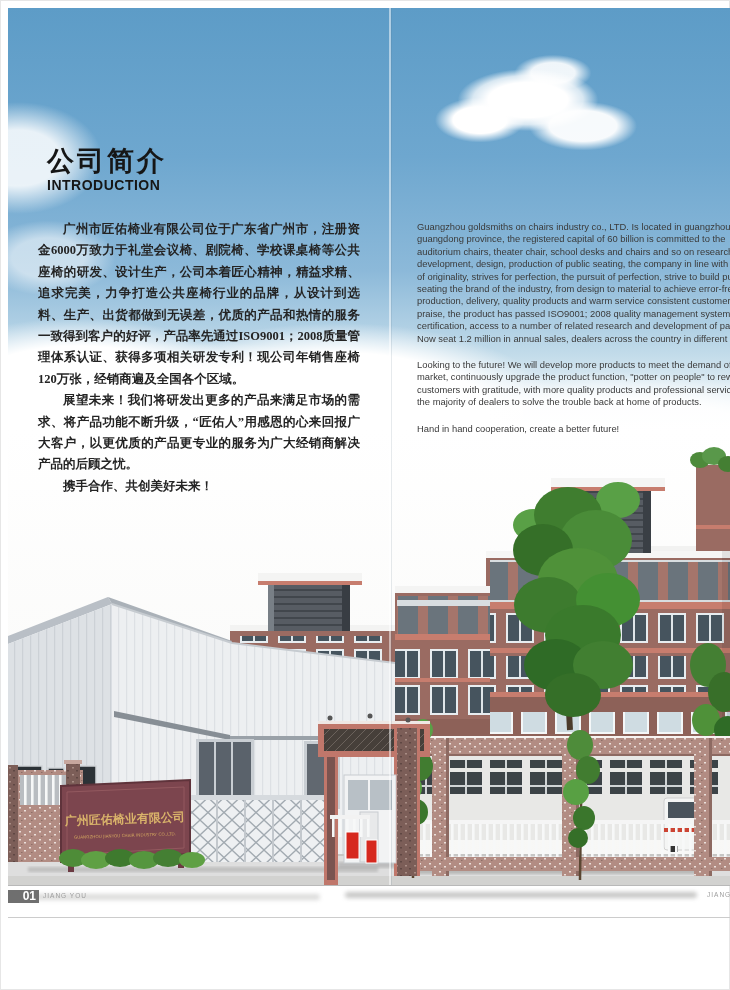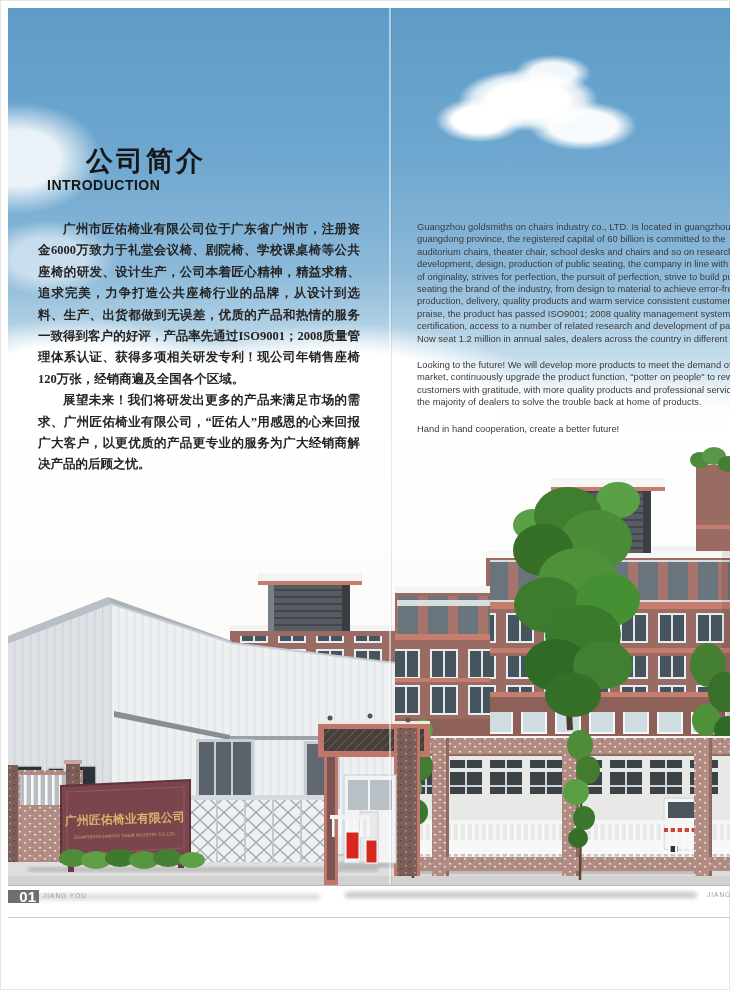--- a/index.html
+++ b/index.html
@@ -19,37 +19,37 @@
       radial-gradient(ellipse 270px 110px at 330px 405px,#ffffff 0 55%, rgba(255,255,255,0) 82%),
       radial-gradient(ellipse 320px 120px at 180px 435px,#ffffff 0 60%, rgba(255,255,255,0) 85%),
       radial-gradient(ellipse 300px 90px at 600px 440px, rgba(255,255,255,.9) 0 55%, rgba(255,255,255,0) 85%),
       linear-gradient(#5d9cc7 0%, #6ea7cf 35%, #8cb9d9 62%, #c3dcea 82%, #eef5f9 93%, #ffffff 100%);}
   
   .scene{position:absolute;left:8px;top:430px;width:722px;height:455px;}
   .spine{position:absolute;left:389px;top:8px;width:2px;height:877px;
          background:rgba(255,255,255,.5);box-shadow:1px 0 0 rgba(80,105,125,.14);}
   
   .title-block{position:absolute;left:47px;top:146px;color:#161616;}
-  .title-cn{font-size:27px;font-weight:bold;letter-spacing:3px;line-height:30px;margin-left:39px;}
+  .title-cn{font-size:27px;font-weight:bold;letter-spacing:3px;line-height:30px;}
   .title-en{font-size:14px;font-weight:bold;letter-spacing:.5px;margin-top:1px;}
   .cn-text{position:absolute;left:38px;top:219px;width:322px;font-size:12.5px;font-weight:700;
            color:#242424;line-height:21.4px;text-align:justify;}
   .cn-text p{margin:0;text-indent:2em;font-family:Liberation Serif, serif;}
   .en-clip{position:absolute;left:417px;top:221px;width:313px;overflow:hidden;}
   .en-inner{width:352px;font-size:9.4px;color:#3a3a3a;line-height:12.4px;}
   .en-inner p{margin:0;}
   .en-inner p + p{margin-top:14px;}
   
   .foot-line1{position:absolute;left:8px;top:885px;width:722px;height:1px;background:#b9b9b9;}
   .foot-line2{position:absolute;left:8px;top:917px;width:722px;height:1px;background:#cccccc;}
   .smudge{position:absolute;height:6px;border-radius:3px;filter:blur(2px);}
   .smudge.l{left:20px;top:894px;width:300px;background:#a6a6a4;opacity:.4;}
   .smudge.r{left:345px;top:892px;width:352px;background:#8f8f8d;opacity:.5;}
   .pagenum{position:absolute;left:8px;top:890px;width:31px;height:13px;background:#6f6f6f;
-           color:#fff;font-size:15px;font-weight:bold;line-height:13px;text-align:right;
+           color:#fff;font-size:12px;font-weight:bold;line-height:13px;text-align:right;
            padding-right:3px;box-sizing:border-box;}
   .brand{position:absolute;font-size:6.5px;letter-spacing:1px;color:#9d9d9d;white-space:nowrap;}
   .brand.l{left:43px;top:892px;}
   .brand.r{left:707px;top:891px;}
 </style>
 </head>
 <body>
 
 <div class="page">
 
@@ -329,21 +329,22 @@
 
   <div class="spine"></div>
 
   <div class="title-block">
     <div class="title-cn">公司简介</div>
     <div class="title-en">INTRODUCTION</div>
   </div>
 
   <div class="cn-text">
     <p>广州市匠佑椅业有限公司位于广东省广州市，注册资金6000万致力于礼堂会议椅、剧院椅、学校课桌椅等公共座椅的研发、设计生产，公司本着匠心精神，精益求精、追求完美，力争打造公共座椅行业的品牌，从设计到选料、生产、出货都做到无误差，优质的产品和热情的服务一致得到客户的好评，产品率先通过ISO9001；2008质量管理体系认证、获得多项相关研发专利！现公司年销售座椅120万张，经销商遍及全国各个区域。</p>
-    <p>展望未来！我们将研发出更多的产品来满足市场的需求、广州匠佑椅业有限公司，“匠佑人”用感恩的心来回报广大客户，以更优质的产品更专业的服务为广大经销商解决产品的后顾之忧。</p>
+    <p>展望未来！我们将研发出更多的产品来满足市场的需求、将产品功能不断升级，“匠佑人”用感恩的心来回报广大客户，以更优质的产品更专业的服务为广大经销商解决产品的后顾之忧。</p>
+    <p>携手合作、共创美好未来！</p>
   </div>
 
   <div class="en-clip">
     <div class="en-inner">
       <p>Guangzhou goldsmiths on chairs industry co., LTD. Is located in guangzhou city, guangdong province, the registered capital of 60 billion is committed to the auditorium chairs, theater chair, school desks and chairs and so on research and development, design, production of public seating, the company in line with the spirit of originality, strives for perfection, the pursuit of perfection, strive to build public seating the brand of the industry, from design to material to achieve error-free, production, delivery, quality products and warm service consistent customers get the praise, the product has passed ISO9001; 2008 quality management system certification, access to a number of related research and development of patent! Now seat 1.2 million in annual sales, dealers across the country in different regions.</p>
       <p>Looking to the future! We will develop more products to meet the demand of the market, continuously upgrade the product function, "potter on people" to reward our customers with gratitude, with more quality products and professional services for the majority of dealers to solve the trouble back at home of products.</p>
       <p>Hand in hand cooperation, create a better future!</p>
     </div>
   </div>
 

